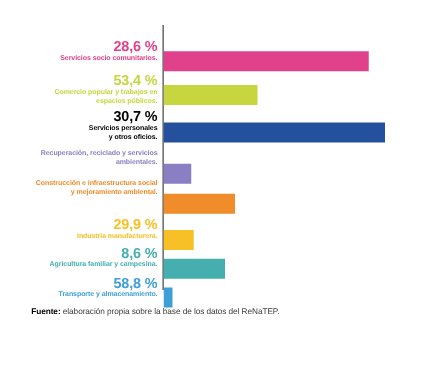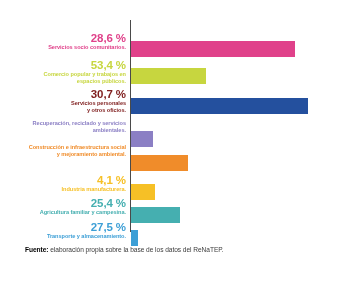--- a/index.html
+++ b/index.html
@@ -95,21 +95,21 @@
         </div>
         <div class="bar-row">
           <div class="bar-label-block" style="top: 45px; color: rgb(199, 214, 63);">
             <span class="bar-value">53,4 %</span>
             <span class="bar-desc">Comercio popular y trabajos en</span>
             <span class="bar-desc">espacios públicos.</span>
           </div>
           <div class="bar-rect" style="top: 54px; height: 16px; width: 74.75px; background: rgb(199, 214, 63);"></div>
         </div>
         <div class="bar-row">
-          <div class="bar-label-block" style="top: 74px; color: #7f1d1d;">
+          <div class="bar-label-block" style="top: 74px; color: #000000;">
             <span class="bar-value">30,7 %</span>
             <span class="bar-desc">Servicios  personales</span>
             <span class="bar-desc">y otros oficios.</span>
           </div>
           <div class="bar-rect" style="top: 84px; height: 16px; width: 176.525px; background: rgb(36, 80, 158);"></div>
         </div>
         <div class="bar-row">
           <div class="bar-label-block" style="top: 106px; color: rgb(139, 127, 196);">
             <span class="bar-desc">Recuperación, reciclado y servicios</span>
             <span class="bar-desc">ambientales.</span>
@@ -118,35 +118,35 @@
         </div>
         <div class="bar-row">
           <div class="bar-label-block" style="top: 130px; color: rgb(240, 140, 42);">
             <span class="bar-desc">Construcción e infraestructura social</span>
             <span class="bar-desc">y mejoramiento ambiental.</span>
           </div>
           <div class="bar-rect" style="top: 141px; height: 16px; width: 56.925px; background: rgb(240, 140, 42);"></div>
         </div>
         <div class="bar-row">
           <div class="bar-label-block" style="top: 160px; color: rgb(246, 192, 38);">
-            <span class="bar-value">4,1 %</span>
+            <span class="bar-value">29,9 %</span>
             <span class="bar-desc">Industria manufacturera.</span>
           </div>
           <div class="bar-rect" style="top: 170px; height: 16px; width: 23.575px; background: rgb(246, 192, 38);"></div>
         </div>
         <div class="bar-row">
           <div class="bar-label-block" style="top: 183px; color: rgb(69, 175, 176);">
-            <span class="bar-value">25,4 %</span>
+            <span class="bar-value">8,6 %</span>
             <span class="bar-desc">Agricultura familiar y campesina.</span>
           </div>
           <div class="bar-rect" style="top: 193px; height: 16px; width: 49.45px; background: rgb(69, 175, 176);"></div>
         </div>
         <div class="bar-row">
           <div class="bar-label-block" style="top: 207px; color: rgb(61, 159, 214);">
-            <span class="bar-value">27,5 %</span>
+            <span class="bar-value">58,8 %</span>
             <span class="bar-desc">Transporte y almacenamiento.</span>
           </div>
           <div class="bar-rect" style="top: 216px; height: 16px; width: 7.475px; background: rgb(61, 159, 214);"></div>
         </div>
       </div>
   </div>
 
   <div id="source-note">
     <b>Fuente:</b><span> elaboración propia sobre la base de los datos del ReNaTEP.</span>
   </div>

